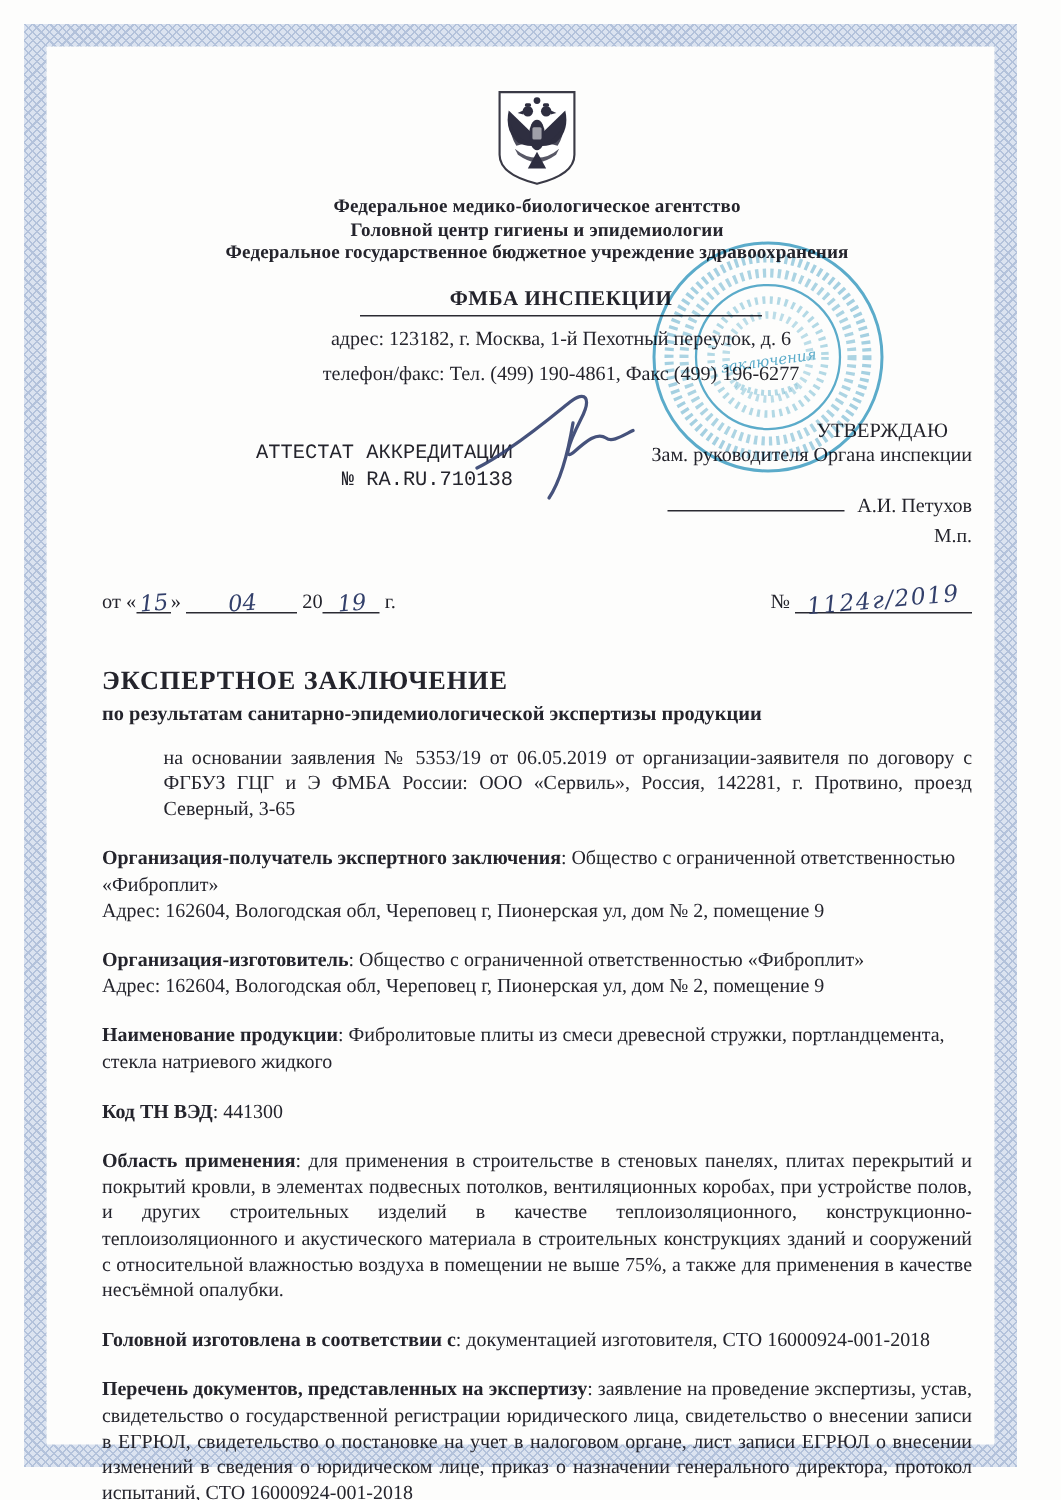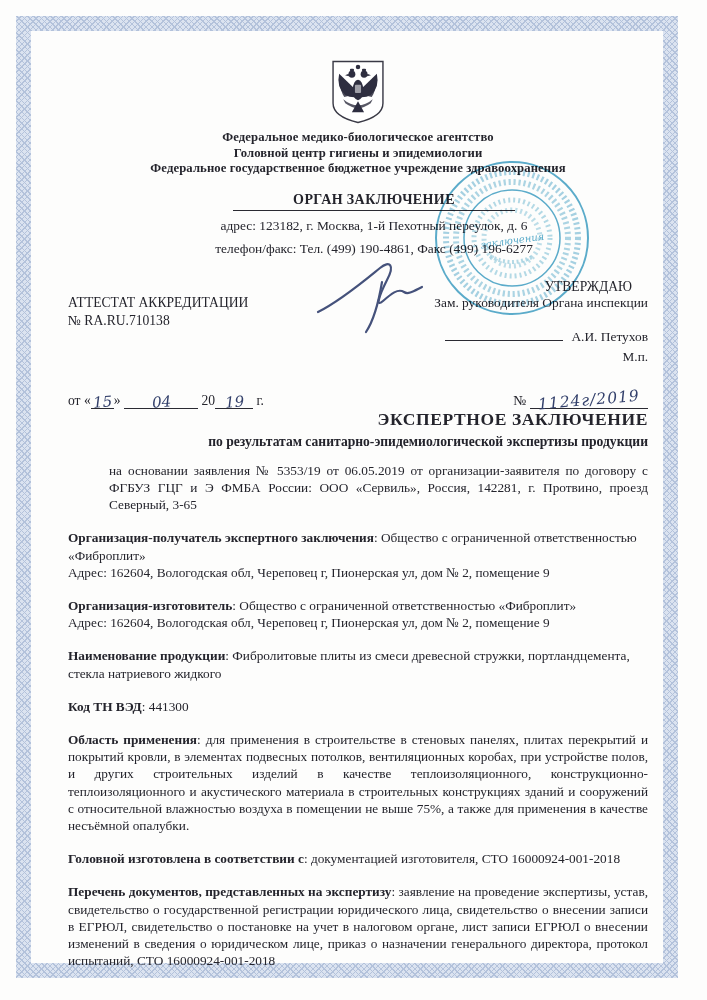--- a/index.html
+++ b/index.html
@@ -23,40 +23,40 @@
   
   .hdr{ text-align:center;font-weight:bold;font-size:12.7px;line-height:15.6px;letter-spacing:.1px;}
   .organ-wrap{text-align:center;margin-top:13px;transform:translateX(16px);}
   .organ-title{
     display:inline-block;font-weight:bold;font-size:14px;letter-spacing:.4px;
     border-bottom:1.6px solid #2a2a32;padding:0 60px 2px 60px;
   }
   .organ-sub{text-align:center;font-size:13.4px;line-height:17px;margin-top:6px;transform:translateX(16px);}
   
   .row2{display:flex;justify-content:space-between;margin-top:22px;}
-  .attestat{width:300px;text-align:left;font-size:13.6px;line-height:18px;padding-top:15px;}
+  .attestat{width:300px;text-align:right;font-size:13.6px;line-height:18px;padding-top:15px;font-family:Liberation Mono, monospace;}
   .approval{width:335px;text-align:right;font-size:13.4px;line-height:16.5px;position:relative;}
   .approve-label{padding-right:16px;font-size:13.6px;text-align:right;}
   .sig-row{margin-top:14px;white-space:nowrap;}
   .sig-line{display:inline-block;width:118px;border-bottom:1.2px solid #2a2a32;height:14px;margin-right:8px;}
   .mp{margin-top:4px;padding-right:0;font-size:13.2px;}
   
   .date-row{display:flex;justify-content:space-between;margin-top:26px;font-size:13.6px;align-items:flex-end;}
   .blank{display:inline-block;border-bottom:1.2px solid #2a2a32;text-align:center;height:16px;vertical-align:bottom;}
   .blank.month{width:74px;}
   .blank.year{width:38px;}
   .blank.num{width:118px;}
   .day-u{display:inline-block;border-bottom:1.2px solid #2a2a32;padding:0 2px;height:16px;vertical-align:bottom;}
   .hand{
     font-family:"DejaVu Serif", serif;font-style:italic;color:#33406b;
     font-size:15px;display:inline-block;transform:rotate(-4deg) translateY(1px);
   }
   .hand.num-val{font-size:15.5px;letter-spacing:1px;transform:rotate(-5deg) translateY(-1px);}
   
-  .title-block{text-align:right;}
+  .title-block{text-align:left;margin-top:34px;}
   .main-title{font-weight:bold;font-size:17.5px;letter-spacing:.6px;}
   .sub-title{font-weight:bold;font-size:13.6px;margin-top:4px;}
   
   .body-text{margin-top:12px;font-size:13.3px;line-height:17.2px;}
   .para{margin-top:16px;}
   .para.just{text-align:justify;}
   .para b{font-weight:bold;}
   
   .stamp{position:absolute;left:430px;top:156px;width:164px;height:164px;mix-blend-mode:multiply;opacity:.85;pointer-events:none;}
   
@@ -91,21 +91,21 @@
         <path d="M13,38 Q20,44 27.5,44 Q35,44 42,38 L40,42 Q33,47 27.5,47 Q22,47 15,42 Z" opacity=".8"></path>
       </g>
       <rect x="24.5" y="24" width="6" height="8" rx="1" fill="#ffffff" opacity=".55"></rect>
     </svg>
 
     <div class="hdr">Федеральное медико-биологическое агентство</div>
     <div class="hdr">Головной центр гигиены и эпидемиологии</div>
     <div class="hdr">Федеральное государственное бюджетное учреждение здравоохранения</div>
 
     <div class="organ-wrap">
-      <span class="organ-title">ОРГАН ЗАКЛЮЧЕНИЕ</span>
+      <span class="organ-title">ФМБА ИНСПЕКЦИИ</span>
     </div>
     <div class="organ-sub">адрес: 123182, г. Москва, 1-й Пехотный переулок, д. 6</div>
     <div class="organ-sub">телефон/факс: Тел. (499) 190-4861, Факс (499) 196-6277</div>
 
     <div class="row2">
       <div class="attestat">
         <div>АТТЕСТАТ АККРЕДИТАЦИИ</div>
         <div>№ RA.RU.710138</div>
       </div>
       <div class="approval">

